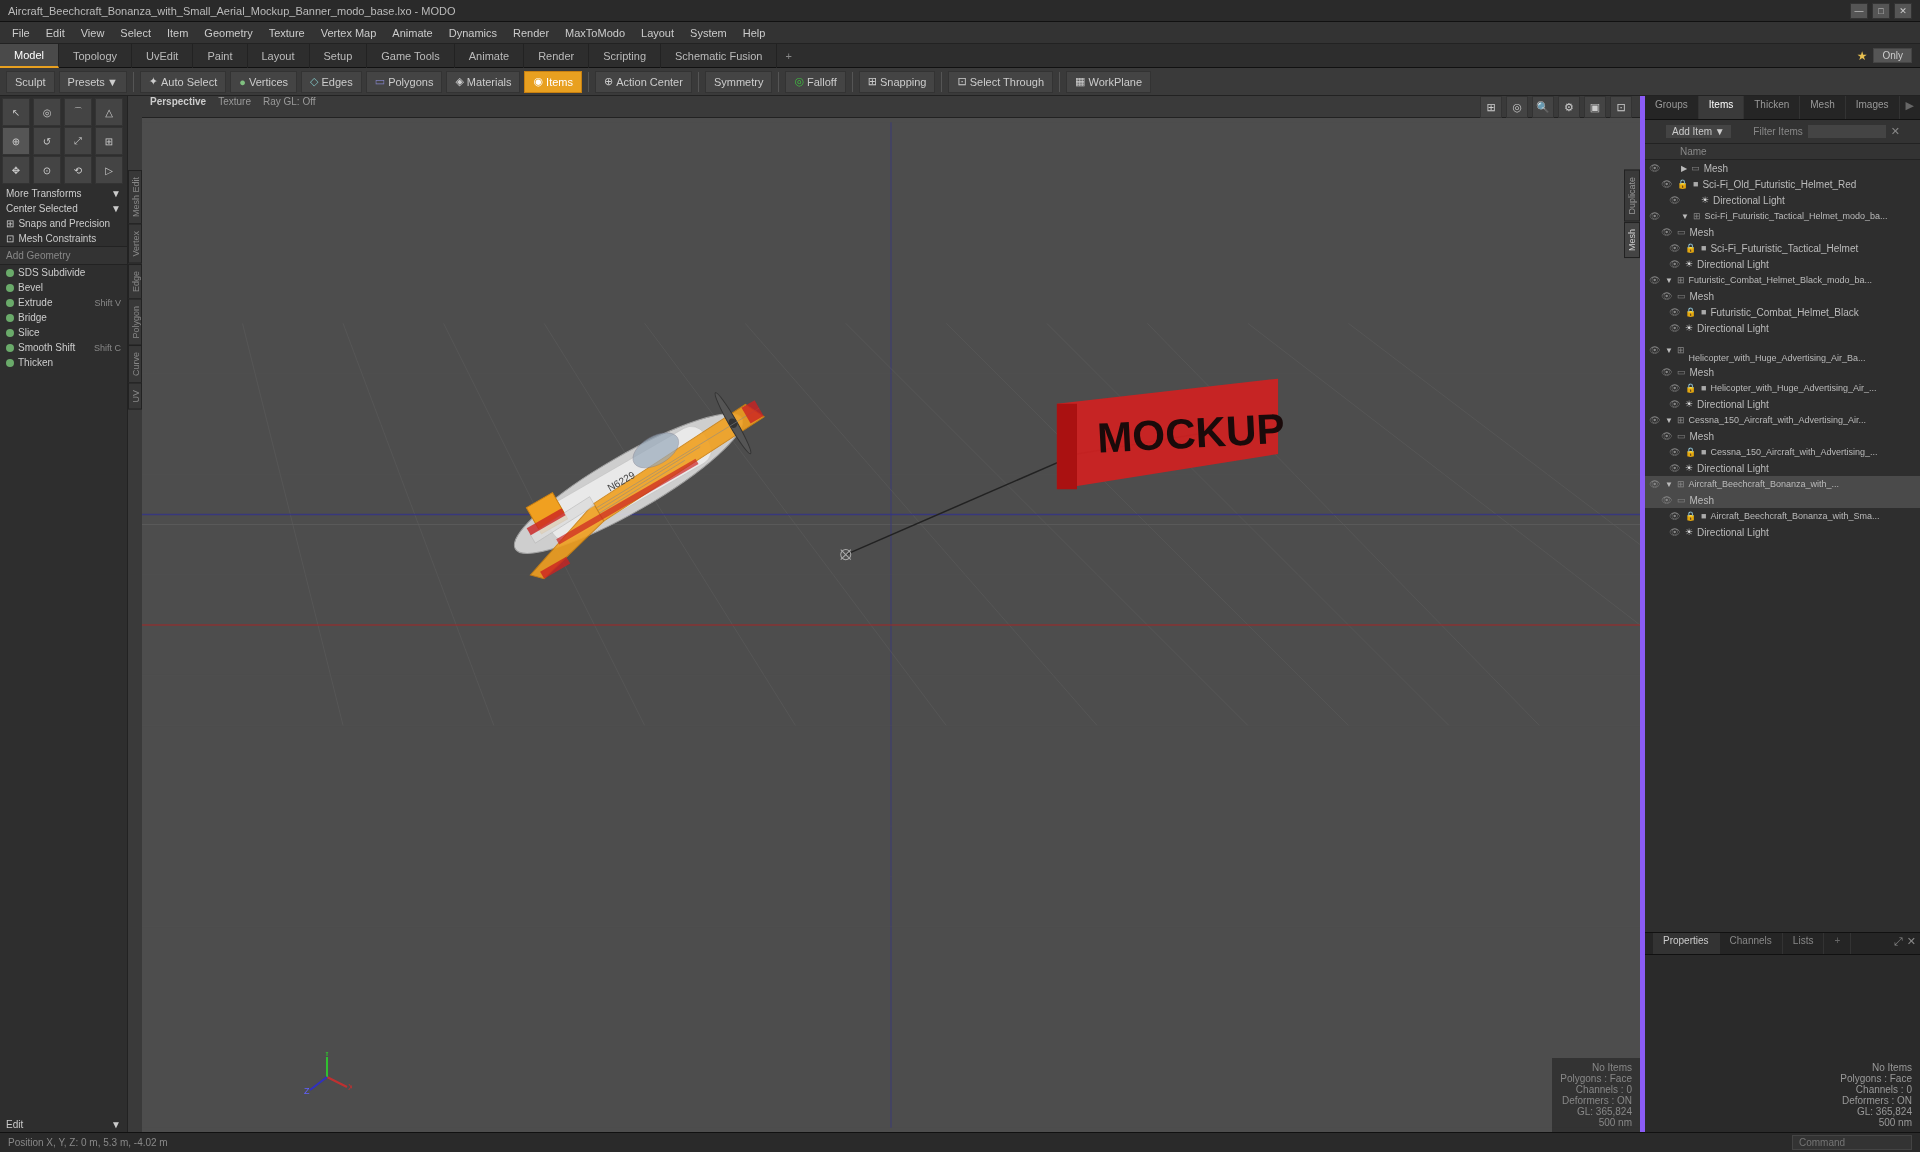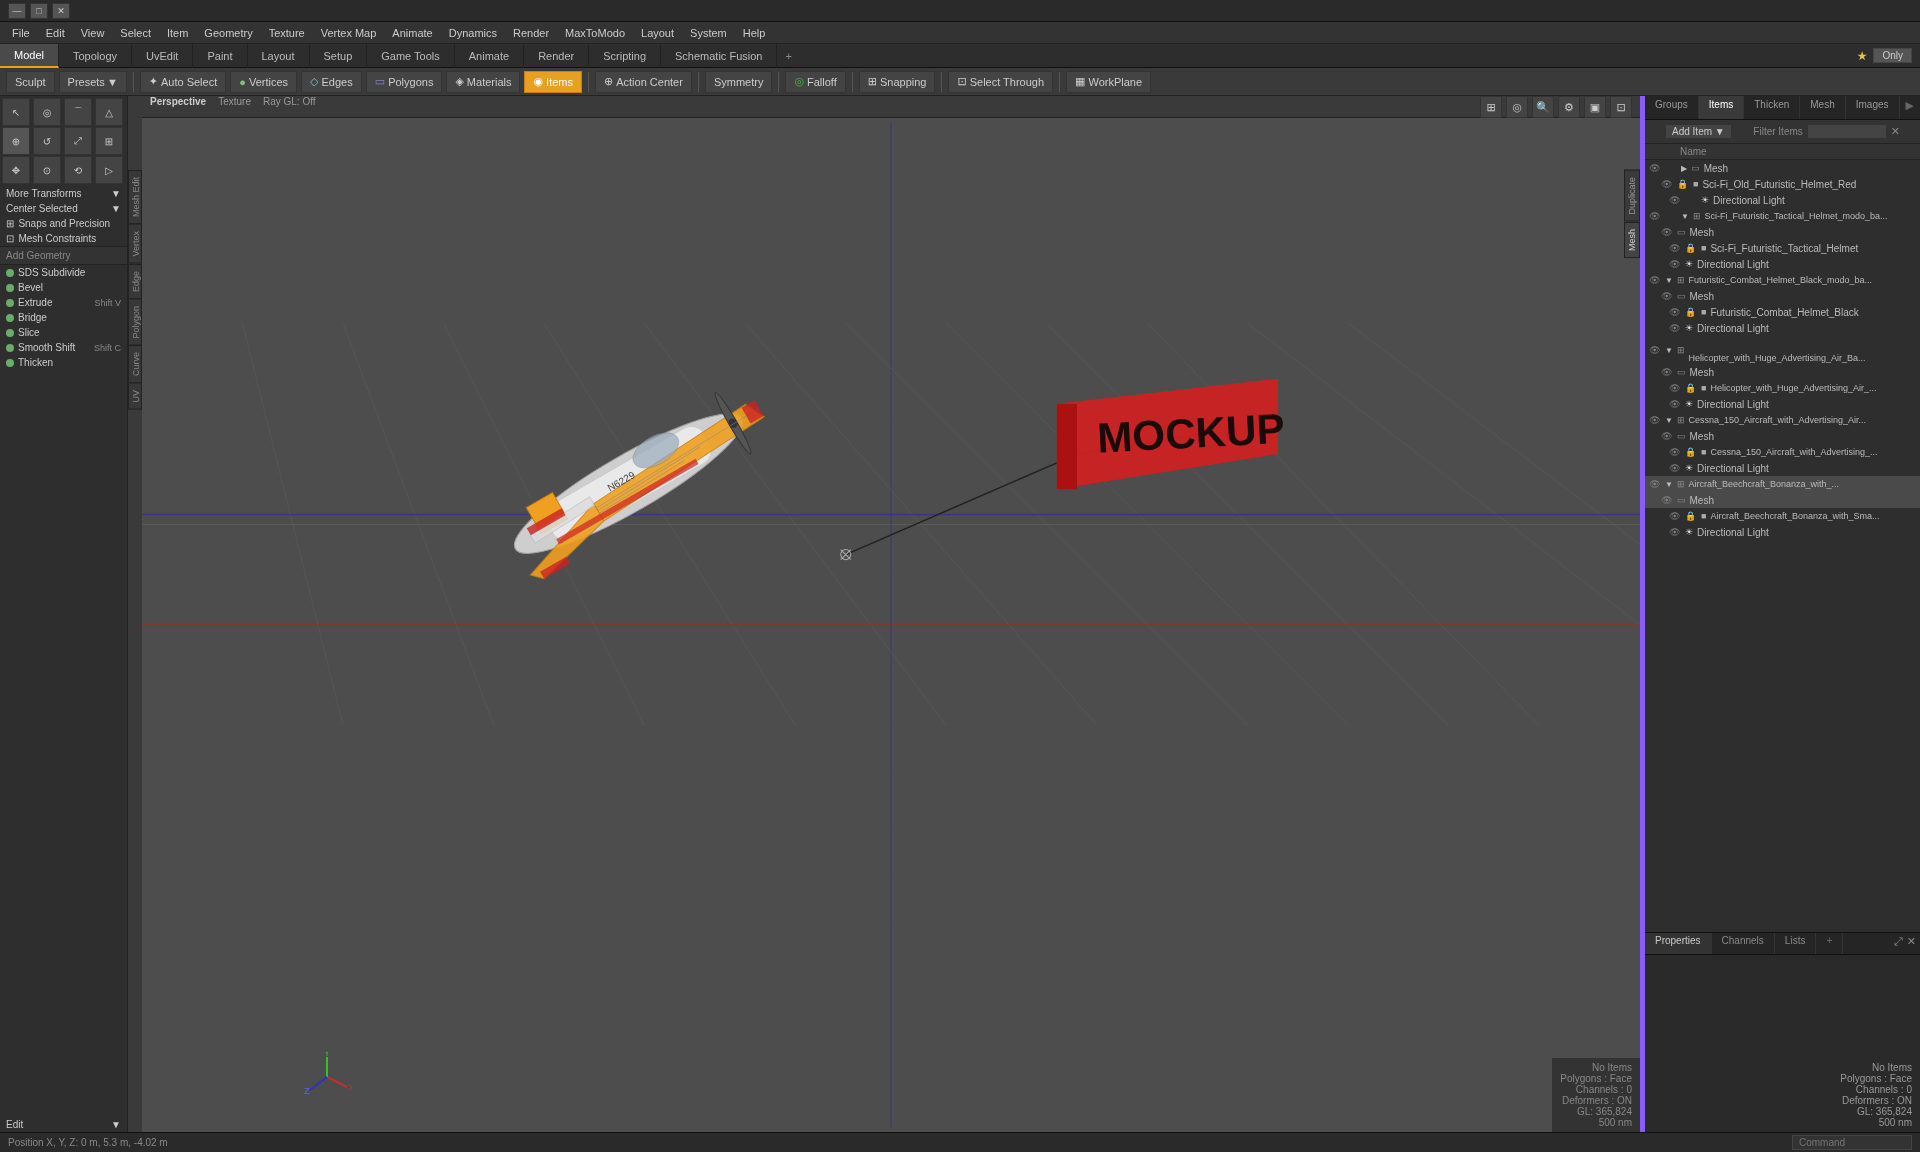--- a/index.html
+++ b/index.html
@@ -357,21 +357,21 @@
       border-bottom: 1px solid #111;
       height: 22px;
     }
     .brp-tab {
       padding: 2px 10px;
       font-size: 10px;
       color: #888;
       cursor: pointer;
       border-right: 1px solid #333;
     }
-    .brp-tab.active { color: #ccc; background: #333; }
+    .brp-tab.active { color: #ccc; background: #333; margin-left: 8px; }
     .brp-content {
       flex: 1;
       padding: 6px;
       font-size: 10px;
       color: #888;
     }
     .brp-stats {
       text-align: right;
       font-size: 10px;
       color: #999;
@@ -440,20 +440,21 @@
       padding: 4px 8px;
       font-size: 10px;
       color: #888;
       background: rgba(40,40,40,0.7);
     }
   </style>
 </head>
 <body>
 
 <div id="titlebar">
+  <span class="title">Aircraft_Beechcraft_Bonanza_with_Small_Aerial_Mockup_Banner_modo_base.lxo - MODO</span>
   <div class="win-controls">
     <div class="win-btn">—</div>
     <div class="win-btn">□</div>
     <div class="win-btn">✕</div>
   </div>
 </div>
 
 <div id="menubar">
   <span class="menu-item">File</span>
   <span class="menu-item">Edit</span>

